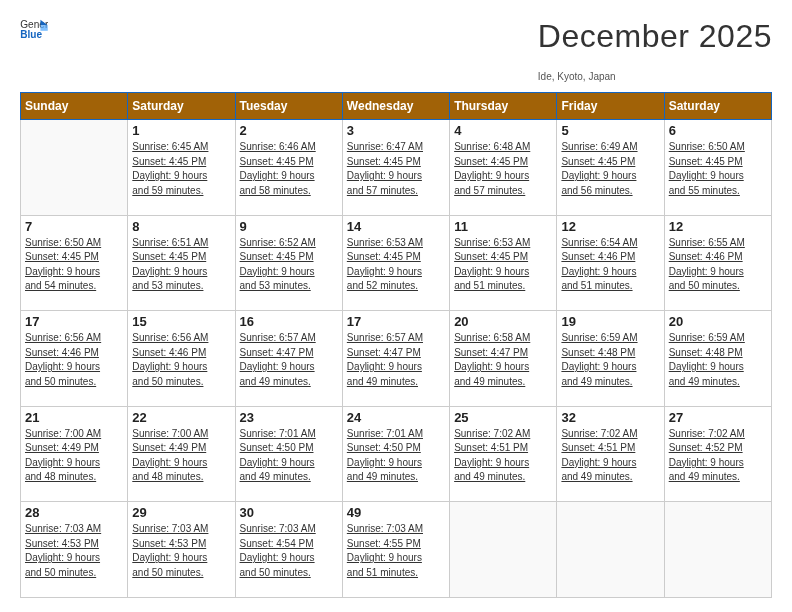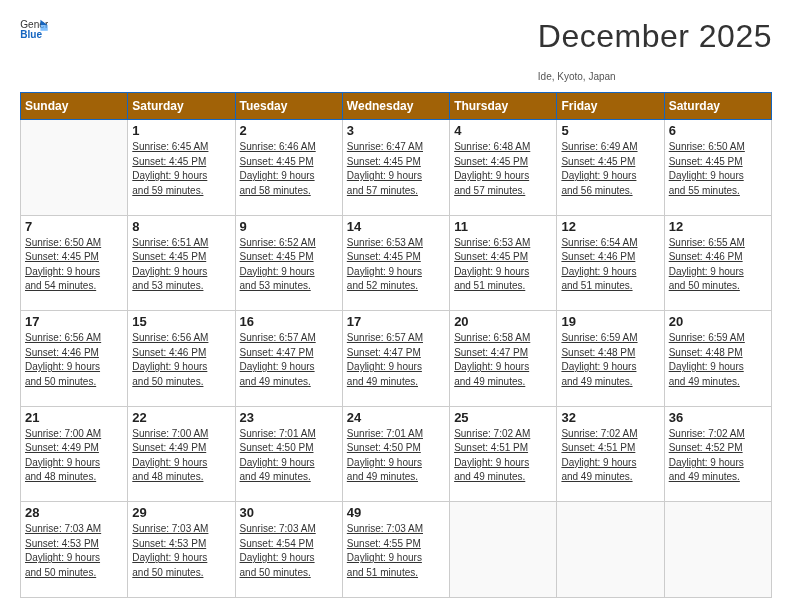--- a/index.html
+++ b/index.html
@@ -223,21 +223,21 @@
           </td>
           <td>
             <span class="day-num">25</span>
             <div class="cell-info">Sunrise: 7:02 AM<br>Sunset: 4:51 PM<br>Daylight: 9 hours<br>and 49 minutes.</div>
           </td>
           <td>
             <span class="day-num">32</span>
             <div class="cell-info">Sunrise: 7:02 AM<br>Sunset: 4:51 PM<br>Daylight: 9 hours<br>and 49 minutes.</div>
           </td>
           <td>
-            <span class="day-num">36</span>
+            <span class="day-num">27</span>
             <div class="cell-info">Sunrise: 7:02 AM<br>Sunset: 4:52 PM<br>Daylight: 9 hours<br>and 49 minutes.</div>
           </td>
         </tr>
         <tr>
           <td>
             <span class="day-num">28</span>
             <div class="cell-info">Sunrise: 7:03 AM<br>Sunset: 4:53 PM<br>Daylight: 9 hours<br>and 50 minutes.</div>
           </td>
           <td>
             <span class="day-num">29</span>

